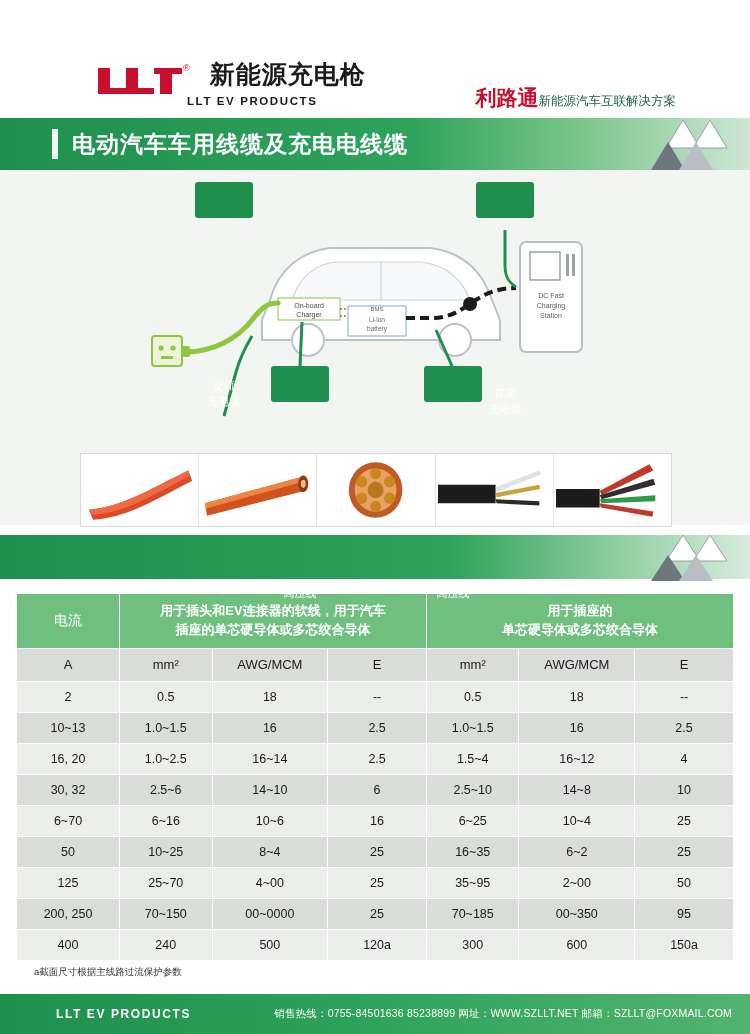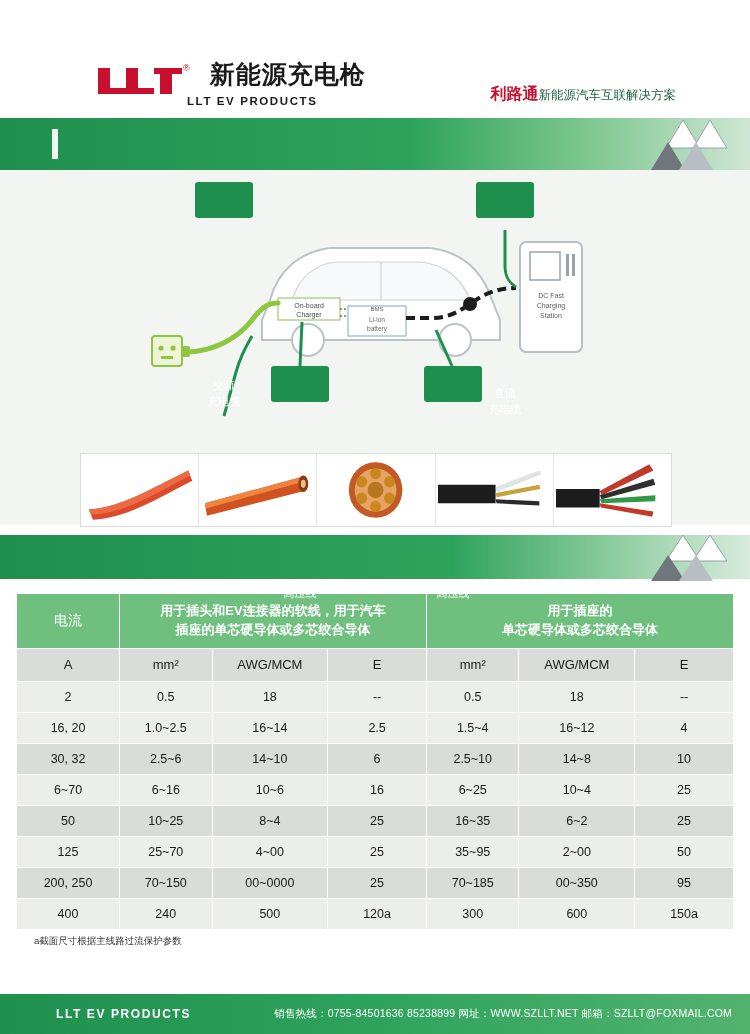--- a/index.html
+++ b/index.html
@@ -62,21 +62,21 @@
   .tagline {
     position: absolute;
     right: 74px;
     top: 84px;
     font-size: 14px;
     white-space: nowrap;
   }
   .tagline .brand {
     color: #c8102e;
     font-weight: bold;
-    font-size: 16px;
+    font-size: 21px;
     text-align: right;
   }
   .tagline .rest {
     color: #1a5f3f;
     font-size: 12.5px;
   }
 
   
   .title-bar {
     position: relative;
@@ -233,20 +233,21 @@
     <span class="logo-text-zh">新能源充电枪</span>
   </div>
   <div class="logo-sub">LLT EV PRODUCTS</div>
   <div class="tagline">
     <span class="brand">利路通</span><span class="rest">新能源汽车互联解决方案</span>
   </div>
 </div>
 
 <div class="title-bar">
   <div class="accent"></div>
+  <h1>电动汽车车用线缆及充电电线缆</h1>
   <svg class="tri-deco" viewBox="0 0 90 52">
     <polygon points="45,2 62,30 28,30" fill="#ffffff" stroke="#9aa0a6" stroke-width="1"></polygon>
     <polygon points="72,2 89,30 55,30" fill="#ffffff" stroke="#9aa0a6" stroke-width="1"></polygon>
     <polygon points="30,24 47,52 13,52" fill="#6f767c"></polygon>
     <polygon points="58,24 75,52 41,52" fill="#b9bec2"></polygon>
   </svg>
 </div>
 
 <div class="diagram-area">
   <svg class="diagram-svg" width="750" height="290" viewBox="0 0 750 290">
@@ -417,20 +418,29 @@
       </tr>
       <tr class="odd">
         <td>2</td>
         <td>0.5</td>
         <td>18</td>
         <td>--</td>
         <td>0.5</td>
         <td>18</td>
         <td>--</td>
       </tr>
+      <tr class="even">
+        <td>10~13</td>
+        <td>1.0~1.5</td>
+        <td>16</td>
+        <td>2.5</td>
+        <td>1.0~1.5</td>
+        <td>16</td>
+        <td>2.5</td>
+      </tr>
       <tr class="odd">
         <td>16, 20</td>
         <td>1.0~2.5</td>
         <td>16~14</td>
         <td>2.5</td>
         <td>1.5~4</td>
         <td>16~12</td>
         <td>4</td>
       </tr>
       <tr class="even">

